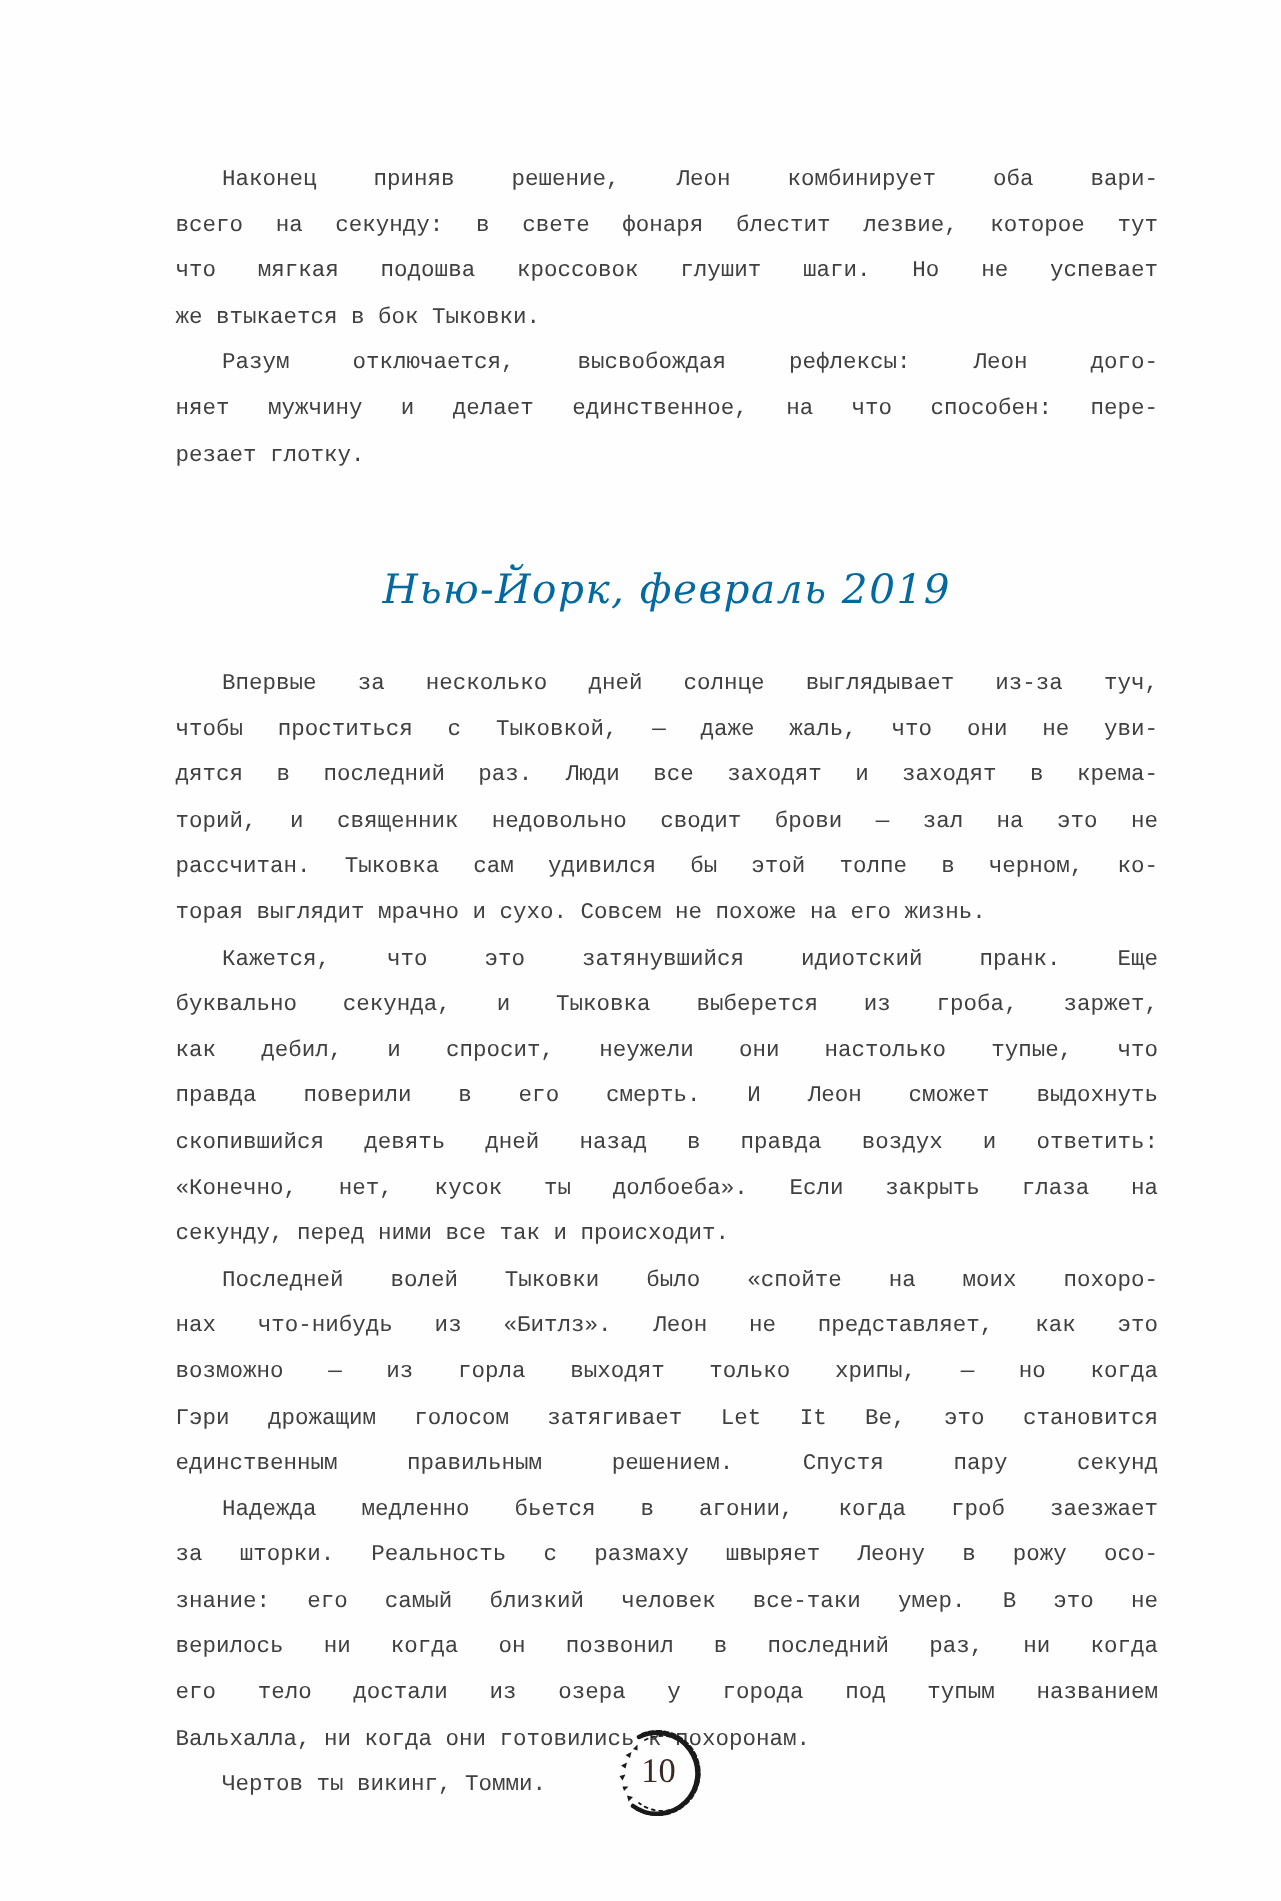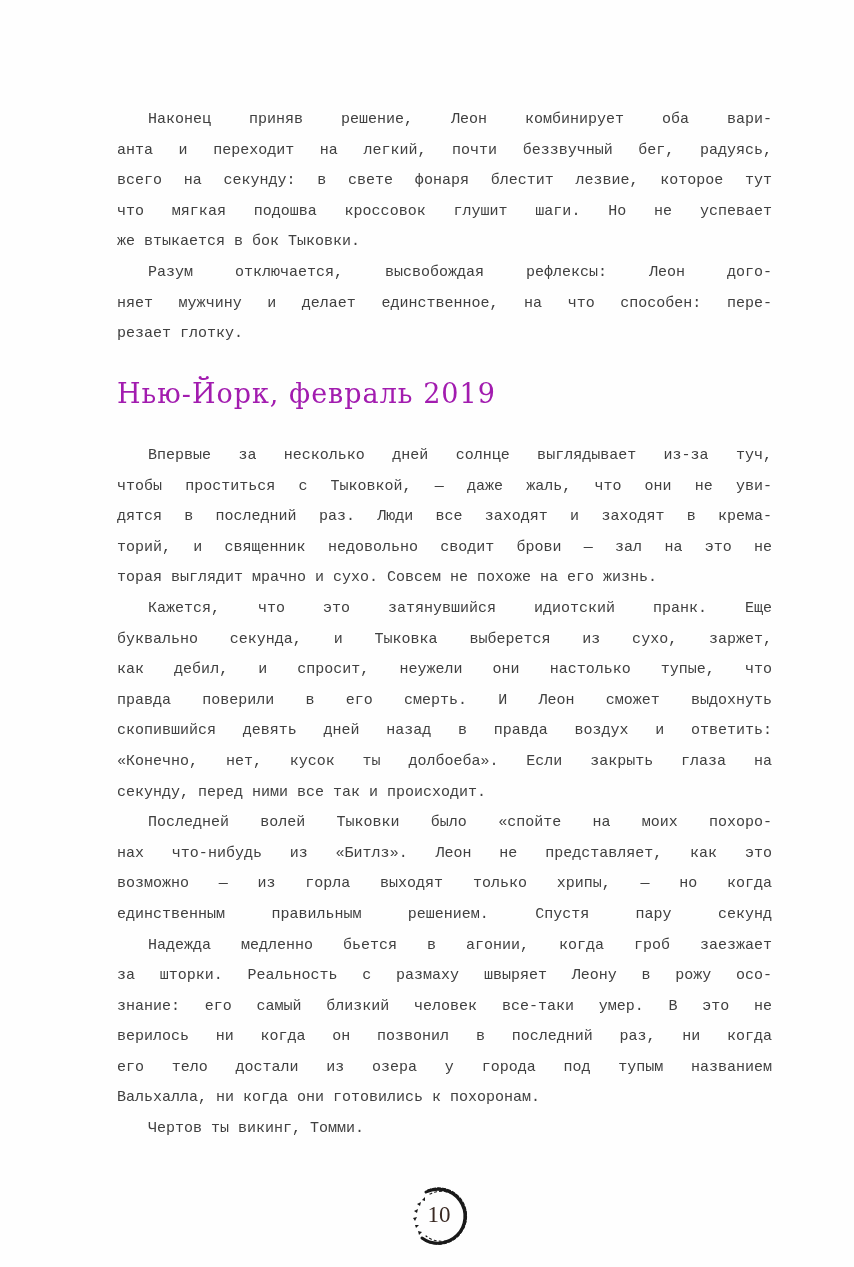--- a/index.html
+++ b/index.html
@@ -15,68 +15,69 @@
   .line {
     display: block; white-space: nowrap;
     text-align: justify; text-align-last: justify;
     height: 30.6px;
   }
   .line.indent { padding-left: 31px; }
   .line.last { text-align-last: left; }
   #block1 { top: 105px; }
   #block2 { top: 441px; }
   .heading {
-    position: absolute; left: 117px; width: 655px; top: 378px; 
-    font-family: "DejaVu Serif", serif; font-size: 27px; color: #a21caf;
+    position: absolute; left: 117px; width: 655px; top: 378px; text-align: center;
+    font-family: "DejaVu Serif", serif; font-style: italic; font-size: 27px; color: #0369a1;
     letter-spacing: 1px;
   }
   .folio {
-    position: absolute; left: 404px; top: 1180px; width: 70px; height: 70px; text-align: center;
+    position: absolute; left: 404px; top: 1146px; width: 70px; height: 70px; text-align: center;
   }
   .folio svg { position: absolute; left: 0; top: 0; }
   .folio-number {
     position: absolute; left: 0; top: 0; width: 70px; height: 70px;
     display: flex; align-items: center; justify-content: center;
     font-family: "Liberation Serif", serif; font-size: 23px; color: #3a2a24;
   }
 </style>
 </head>
 <body>
 
 <div class="page">
 
   <div class="text-block" id="block1">
     <span class="line indent">Наконец приняв решение, Леон комбинирует оба вари-</span>
-    <span class="line">анта и переходит на легкий, почти беззвучный бег, радуясь,</span>
     <span class="line">всего на секунду: в свете фонаря блестит лезвие, которое тут</span>
     <span class="line">что мягкая подошва кроссовок глушит шаги. Но не успевает</span>
     <span class="line last">же втыкается в бок Тыковки.</span>
     <span class="line indent">Разум отключается, высвобождая рефлексы: Леон дого-</span>
     <span class="line">няет мужчину и делает единственное, на что способен: пере-</span>
     <span class="line last">резает глотку.</span>
   </div>
 
   <div class="heading">Нью-Йорк, февраль 2019</div>
 
   <div class="text-block" id="block2">
     <span class="line indent">Впервые за несколько дней солнце выглядывает из-за туч,</span>
     <span class="line">чтобы проститься с Тыковкой, — даже жаль, что они не уви-</span>
     <span class="line">дятся в последний раз. Люди все заходят и заходят в крема-</span>
     <span class="line">торий, и священник недовольно сводит брови — зал на это не</span>
+    <span class="line">рассчитан. Тыковка сам удивился бы этой толпе в черном, ко-</span>
     <span class="line last">торая выглядит мрачно и сухо. Совсем не похоже на его жизнь.</span>
     <span class="line indent">Кажется, что это затянувшийся идиотский пранк. Еще</span>
-    <span class="line">буквально секунда, и Тыковка выберется из сухо, заржет,</span>
+    <span class="line">буквально секунда, и Тыковка выберется из гроба, заржет,</span>
     <span class="line">как дебил, и спросит, неужели они настолько тупые, что</span>
     <span class="line">правда поверили в его смерть. И Леон сможет выдохнуть</span>
     <span class="line">скопившийся девять дней назад в правда воздух и ответить:</span>
     <span class="line">«Конечно, нет, кусок ты долбоеба». Если закрыть глаза на</span>
     <span class="line last">секунду, перед ними все так и происходит.</span>
     <span class="line indent">Последней волей Тыковки было «спойте на моих похоро-</span>
     <span class="line">нах что-нибудь из «Битлз». Леон не представляет, как это</span>
     <span class="line">возможно — из горла выходят только хрипы, — но когда</span>
+    <span class="line">Гэри дрожащим голосом затягивает Let It Be, это становится</span>
     <span class="line">единственным правильным решением. Спустя пару секунд</span>
     <span class="line indent">Надежда медленно бьется в агонии, когда гроб заезжает</span>
     <span class="line">за шторки. Реальность с размаху швыряет Леону в рожу осо-</span>
     <span class="line">знание: его самый близкий человек все-таки умер. В это не</span>
     <span class="line">верилось ни когда он позвонил в последний раз, ни когда</span>
     <span class="line">его тело достали из озера у города под тупым названием</span>
     <span class="line last">Вальхалла, ни когда они готовились к похоронам.</span>
     <span class="line indent last">Чертов ты викинг, Томми.</span>
   </div>
 

